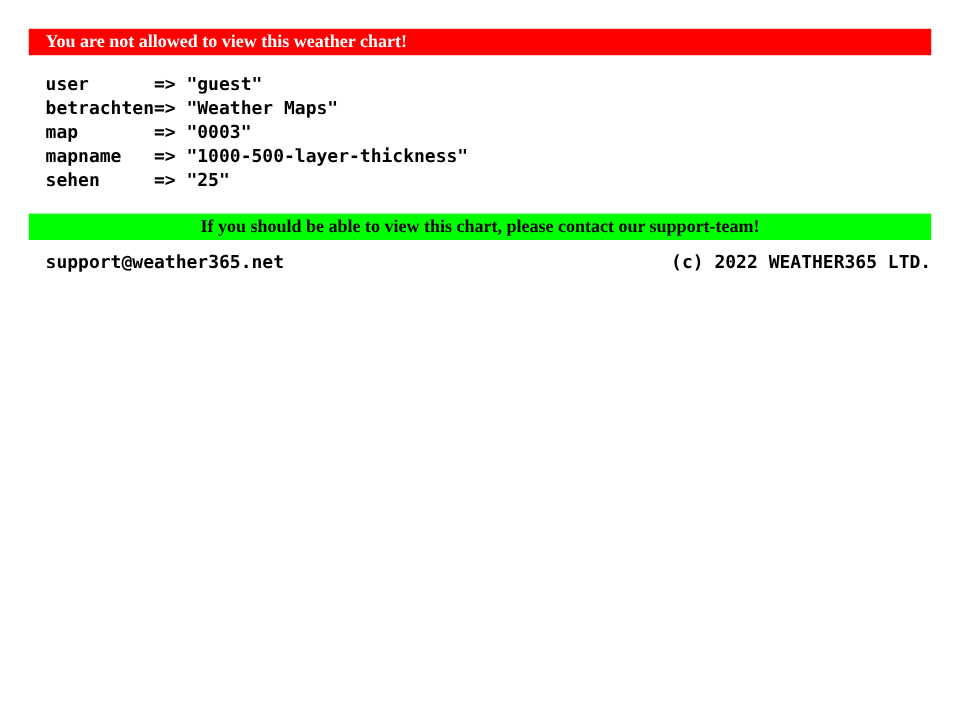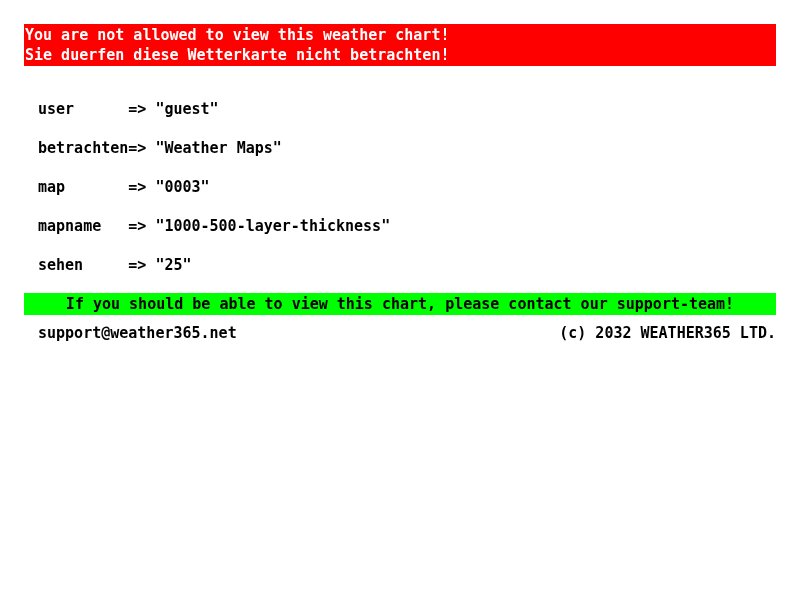--- a/index.html
+++ b/index.html
@@ -5,55 +5,55 @@
   * { box-sizing: border-box; }
   html, body { margin: 0; padding: 0; }
   body {
     width: 800px; height: 600px; overflow: hidden;
     background: #ffffff; color: #000000;
     font-family: "DejaVu Sans Mono", "Liberation Mono", monospace;
     font-weight: bold; font-size: 15px;
   }
   .banner {
     margin-left: 24px; margin-right: 24px;
-    padding: 1px 1px; line-height: 20px;
+    padding: 1px 14px; line-height: 20px;
     white-space: nowrap;
+    font-family: Liberation Serif, serif;
   }
   .banner-red  { margin-top: 24px; background: #ff0000; color: #ffffff; }
   .banner-green{ margin-top: 18px; background: #00ff00; color: #000000; text-align: center; }
   .kv-block { margin: 14px 24px 0 38px; line-height: 20px; }
   .kv-row { white-space: nowrap; }
-  .kv-key { display: inline-block; width: 10ch; margin-top: 19px; }
+  .kv-key { display: inline-block; width: 10ch; }
   .kv-value { margin-left: 1ch; }
   .footer-row {
     margin: 8px 24px 0 24px; padding-left: 14px;
     display: flex; justify-content: space-between;
     line-height: 20px; white-space: nowrap; text-align: right;
   }
 </style>
 </head>
 <body>
 
 <div>
 
   <div class="banner banner-red">
     <div>You are not allowed to view this weather chart!</div>
-    <div>Sie duerfen diese Wetterkarte nicht betrachten!</div>
   </div>
 
   <div class="kv-block">
     <div class="kv-row"><span class="kv-key">user</span><span class="kv-arrow">=&gt;</span><span class="kv-value">"guest"</span></div>
     <div class="kv-row"><span class="kv-key">betrachten</span><span class="kv-arrow">=&gt;</span><span class="kv-value">"Weather Maps"</span></div>
     <div class="kv-row"><span class="kv-key">map</span><span class="kv-arrow">=&gt;</span><span class="kv-value">"0003"</span></div>
     <div class="kv-row"><span class="kv-key">mapname</span><span class="kv-arrow">=&gt;</span><span class="kv-value">"1000-500-layer-thickness"</span></div>
     <div class="kv-row"><span class="kv-key">sehen</span><span class="kv-arrow">=&gt;</span><span class="kv-value">"25"</span></div>
   </div>
 
   <div class="banner banner-green">
     <div>If you should be able to view this chart, please contact our support-team!</div>
   </div>
 
   <div class="footer-row">
     <span>support@weather365.net</span>
-    <span>(c) 2032 WEATHER365 LTD.</span>
+    <span>(c) 2022 WEATHER365 LTD.</span>
   </div>
 
 </div>
 
 </body></html>

